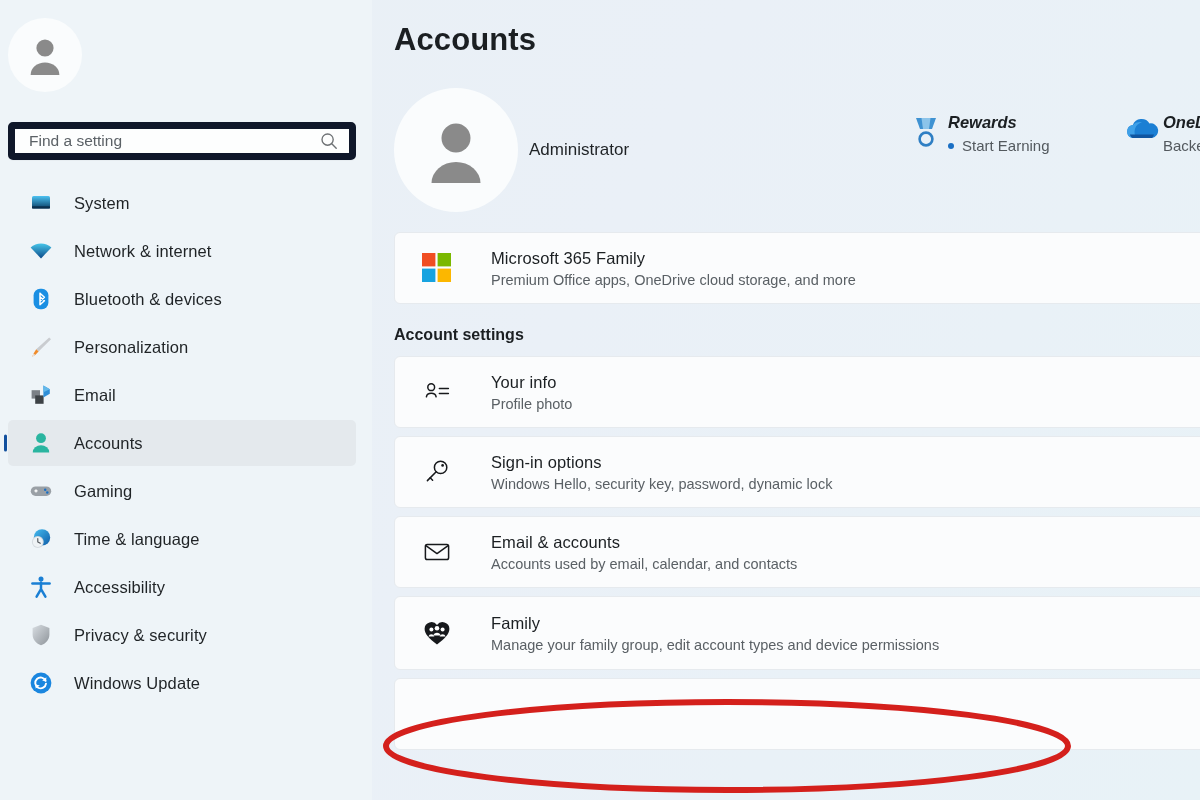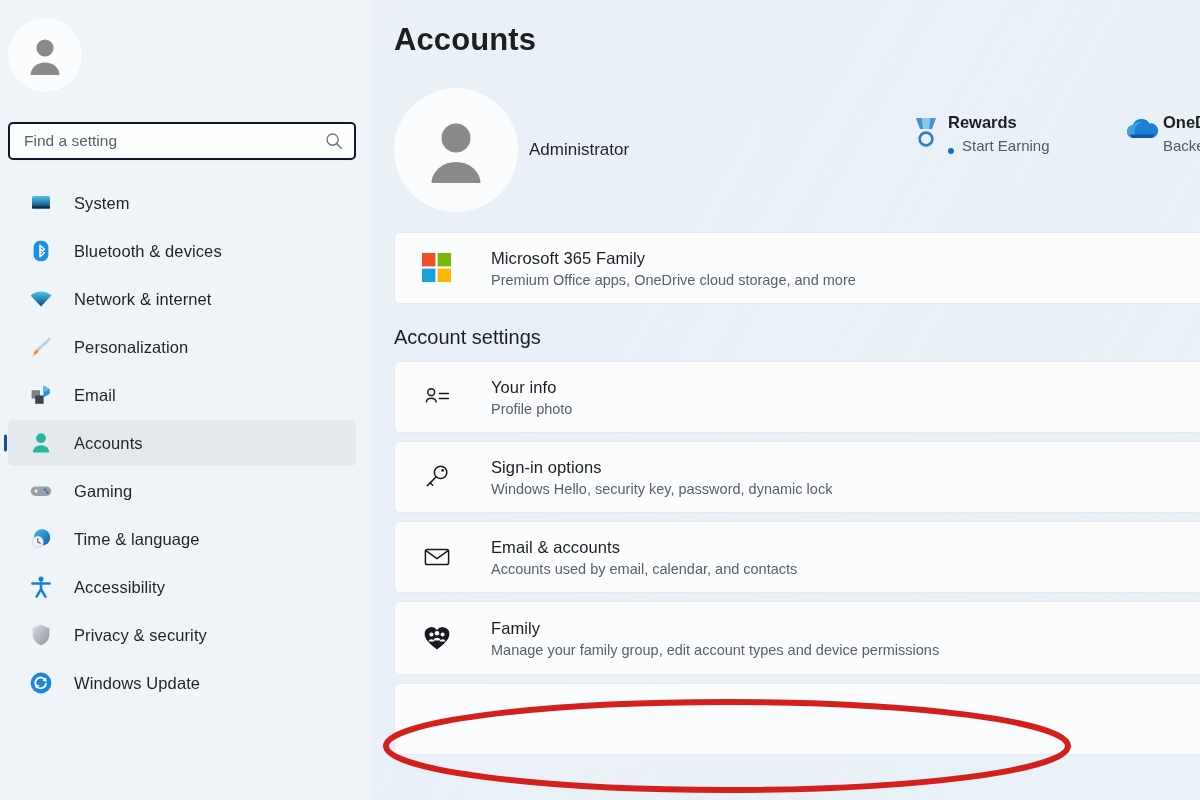--- a/index.html
+++ b/index.html
@@ -31,21 +31,21 @@
     background: #fafcfd;
     margin: 18px 0 0 8px;
     display: flex; align-items: center; justify-content: center;
   }
   .avatar-glyph { display:block; }
 
   .search-wrap {
     margin: 30px 16px 0 8px;
     height: 38px;
     background: #fdfefe;
-    border: 2px solid #0f172a;
+    border: 7px solid #0f172a;
     border-radius: 5px;
     display: flex;
     align-items: center;
     padding: 0 11px 0 14px;
     box-shadow: 0 1px 1px rgba(0,0,0,0.03);
   }
   .search-wrap input {
     flex: 1;
     border: none; outline: none;
     background: transparent;
@@ -136,25 +136,26 @@
     display: flex;
     align-items: flex-start;
     width: 215px;
     flex: 0 0 215px;
   }
   .tile-ico { width: 44px; flex: 0 0 44px; display:flex; justify-content:center; padding-top: 4px;}
   .tile-txt { padding-top: 1px; }
   .tile-title {
     font-size: 16.5px; font-weight: bold; color: #1b1f22;
     white-space: nowrap;
+    font-style: italic;
   }
   .tile-sub {
     font-size: 15px; color: #53595e;
     margin-top: 5px; white-space: nowrap;
-    display: flex; align-items: flex-end;
+    display: flex; align-items: center;
   }
   .bullet {
     width: 6px; height: 6px; border-radius: 50%;
     background: #1a6fc4;
     display: inline-block;
     margin-right: 8px;
     flex: 0 0 6px;
   }
 
   
@@ -176,22 +177,22 @@
   .card-ico {
     width: 40px; flex: 0 0 40px;
     display: flex; align-items: center; justify-content: center;
     margin-right: 34px;
   }
   .card-body { flex: 1; }
   .card-title { font-size: 16.5px; color: #1b1f22; letter-spacing: .1px; }
   .card-sub { font-size: 14.5px; color: #5a6065; margin-top: 4px; }
 
   .section-head {
-    font-size: 20px;
-    font-weight: normal;
+    font-size: 16px;
+    font-weight: bold;
     color: #1b1f22;
     margin: 22px 0 12px 0;
   }
 
   
   .highlight-ellipse {
     position: absolute;
     pointer-events: none;
     left: 382px; top: 698px;
     width: 690px; height: 96px;
@@ -233,40 +234,40 @@
             <rect x="3" y="5" width="18" height="12.5" rx="1.6" fill="url(#gmon)"></rect>
             <rect x="3" y="15.2" width="18" height="2.3" rx="0.6" fill="#0a2f4d"></rect>
           </svg>
         </span>
         <span class="navlabel">System</span>
       </div>
 
       <div class="navitem">
         <span class="navicon">
           <svg width="24" height="24" viewBox="0 0 24 24">
-            <rect x="4.6" y="1.8" width="14.8" height="20.4" rx="6.5" fill="#1a8fe3"></rect>
-            <path d="M11 6.2 L15.4 10.2 L11 14.2 M11 9.8 L15.4 13.8 L11 17.8 M11 6.2 L11 17.8" fill="none" stroke="#ffffff" stroke-width="1.5" stroke-linejoin="round" stroke-linecap="round"></path>
-          </svg>
-        </span>
-        <span class="navlabel">Bluetooth &amp; devices</span>
-      </div>
-
-      <div class="navitem">
-        <span class="navicon">
-          <svg width="24" height="24" viewBox="0 0 24 24">
             <defs>
                 <linearGradient id="gwifi" x1="0" y1="0" x2="0" y2="1">
               <stop offset="0" stop-color="#46c4e8"></stop>
                   <stop offset="1" stop-color="#0c4a8a"></stop>
             </linearGradient>
               </defs>
             <path d="M1.6 8.6 A15.5 15.5 0 0 1 22.4 8.6 L12 19.4 Z" fill="url(#gwifi)"></path>
           </svg>
         </span>
         <span class="navlabel">Network &amp; internet</span>
+      </div>
+
+      <div class="navitem">
+        <span class="navicon">
+          <svg width="24" height="24" viewBox="0 0 24 24">
+            <rect x="4.6" y="1.8" width="14.8" height="20.4" rx="6.5" fill="#1a8fe3"></rect>
+            <path d="M11 6.2 L15.4 10.2 L11 14.2 M11 9.8 L15.4 13.8 L11 17.8 M11 6.2 L11 17.8" fill="none" stroke="#ffffff" stroke-width="1.5" stroke-linejoin="round" stroke-linecap="round"></path>
+          </svg>
+        </span>
+        <span class="navlabel">Bluetooth &amp; devices</span>
       </div>
 
       <div class="navitem">
         <span class="navicon">
           <svg width="24" height="24" viewBox="0 0 24 24">
             <path d="M20.2 2.4 L22 4.2 L9.6 16.6 L7.2 14.2 Z" fill="#c9ccd0"></path>
             <path d="M7.2 14.2 L9.6 16.6 L6.2 20 L3.2 21.8 L4.6 18.4 Z" fill="#f08b2a"></path>
             <path d="M4.6 18.4 L3.2 21.8 L6.2 20 Z" fill="#e8e8e8"></path>
           </svg>
         </span>

